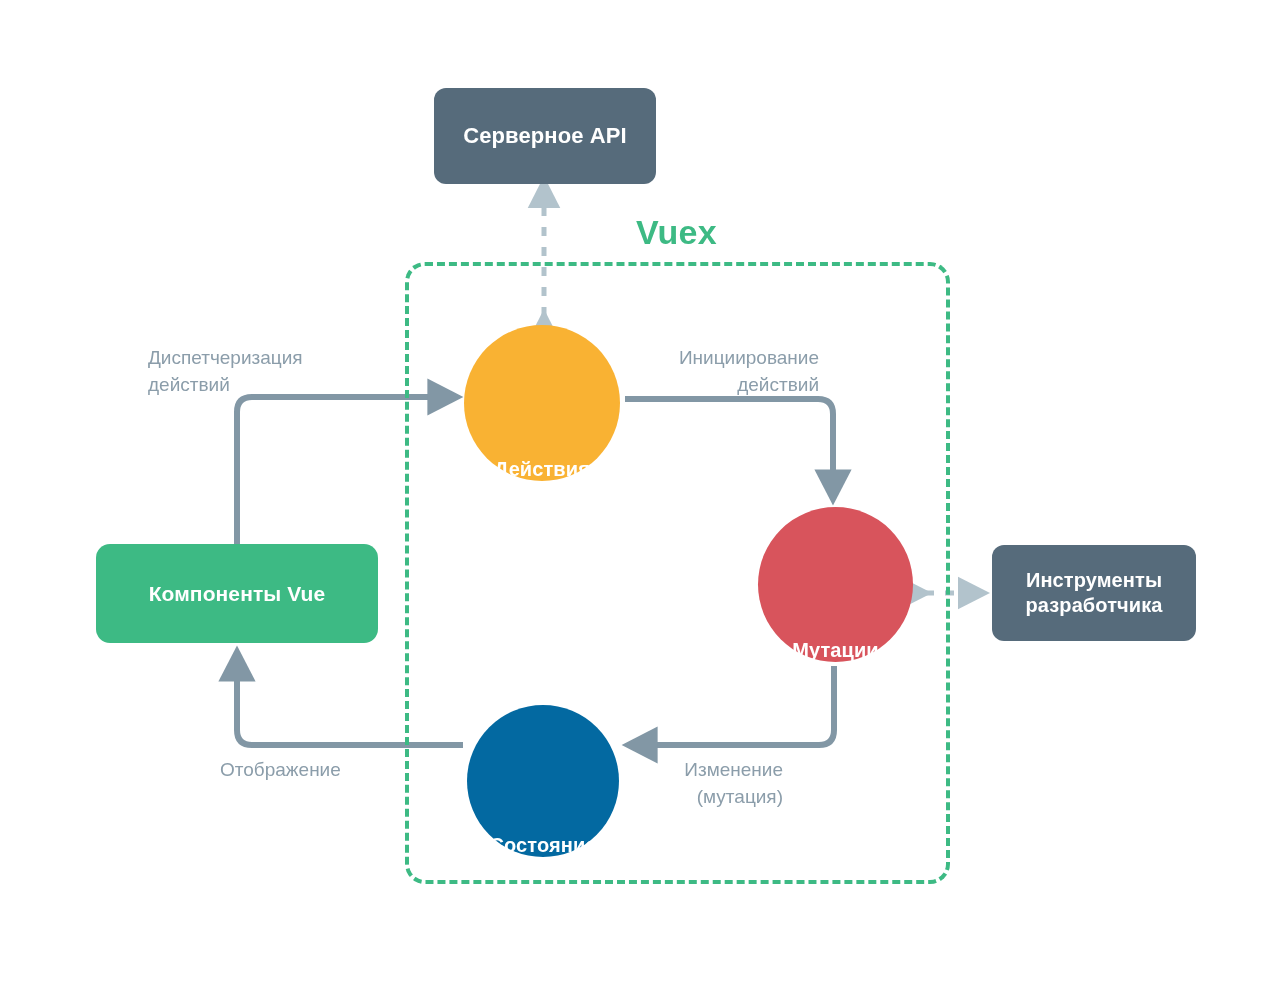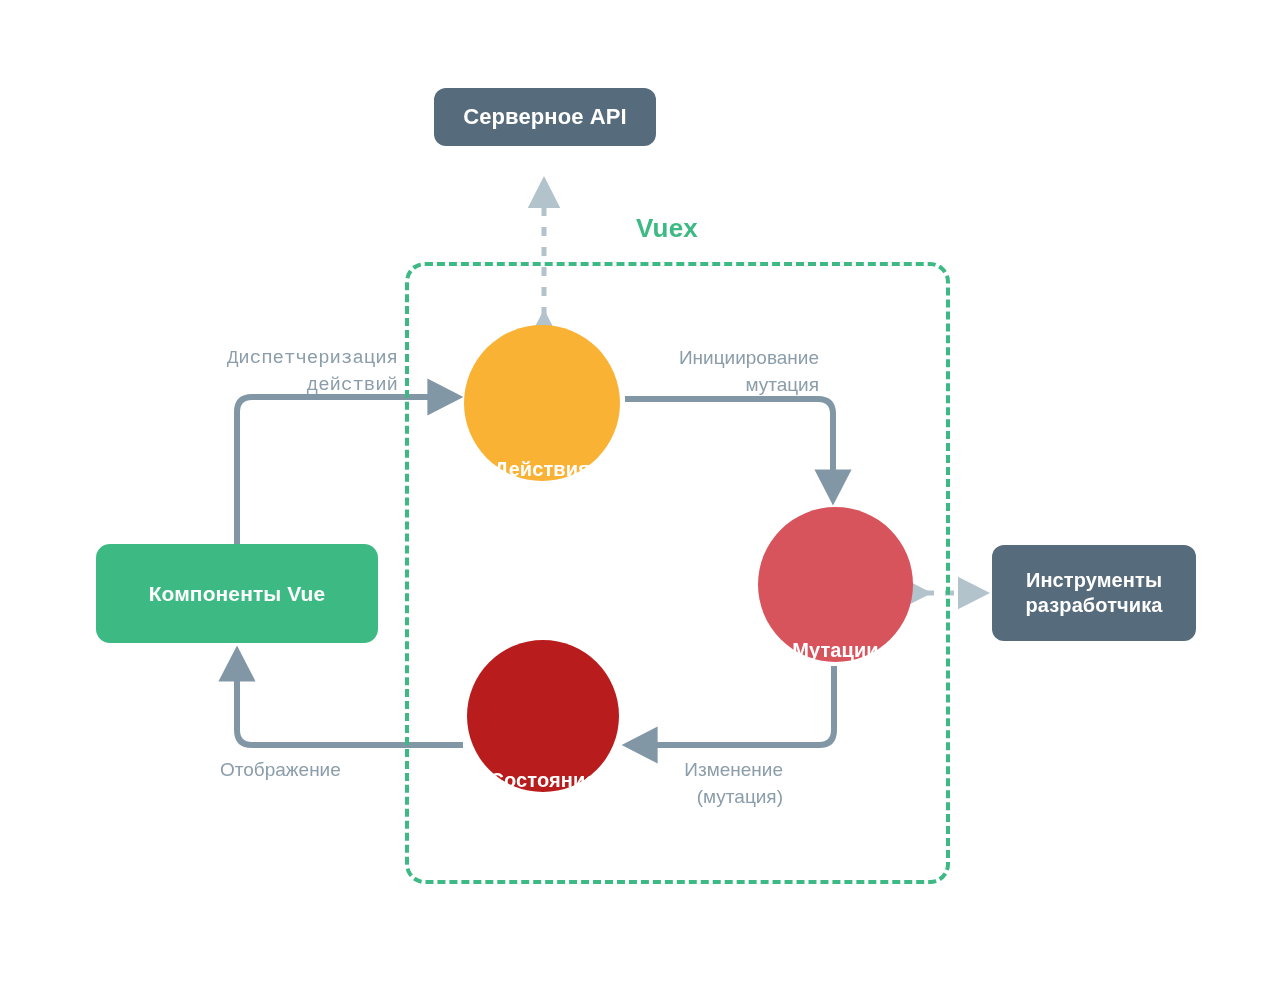--- a/index.html
+++ b/index.html
@@ -43,21 +43,21 @@
   .box {
     border-radius: 12px;
     padding: 6px 14px;
     line-height: 1.2;
   }
   .box.slate { background: #566B7B; }
   .box.green { background: #3DBA84; }
 
   #node-server-api {
     left: 434px; top: 88px;
-    width: 222px; height: 58px;
+    width: 222px; height: 96px;
     font-size: 22px;
   }
   #node-vue-components {
     left: 96px; top: 544px;
     width: 282px; height: 99px;
     font-size: 21px;
     border-radius: 14px;
   }
   #node-devtools {
     left: 992px; top: 545px;
@@ -76,58 +76,56 @@
     left: 464px; top: 325px;
     width: 156px; height: 156px;
     background: #F9B233;
   }
   #node-mutations {
     left: 758px; top: 507px;
     width: 155px; height: 155px;
     background: #D8545C;
   }
   #node-state {
-    left: 467px; top: 640px;
+    left: 467px; top: 705px;
     width: 152px; height: 152px;
-    background: #b91c1c;
+    background: #0369a1;
   }
 
   
   #vuex-container {
     position: absolute;
     left: 405px; top: 262px;
     width: 545px; height: 622px;
     border: 4px dashed #3DBA84;
     border-radius: 20px;
     box-sizing: border-box;
     background: transparent;
   }
   #vuex-title {
     position: absolute;
     left: 636px; top: 213px;
-    font-size: 26px;
+    font-size: 34px;
     font-weight: 700;
     color: #3DBA84;
     letter-spacing: .2px;
   }
 
   
   .edge-label {
     position: absolute;
     color: #8B9DAA;
     font-size: 19px;
     line-height: 1.42;
     font-weight: 400;
     white-space: pre-line;
   }
   #label-dispatch {
     left: 148px; top: 345px;
     width: 250px;
-    text-align: right;
-    font-family: Liberation Mono, monospace;
   }
   #label-commit {
     left: 624px; top: 345px;
     width: 195px;
     text-align: right;
   }
   #label-render {
     left: 220px; top: 757px;
     text-align: left;
   }
@@ -190,20 +188,20 @@
   </div>
 
   <div class="node circle" id="node-state">
     <span>Состояние</span>
   </div>
 
   <div class="edge-label" id="label-dispatch">Диспетчеризация
 действий</div>
 
   <div class="edge-label" id="label-commit">Инициирование
-мутация</div>
+действий</div>
 
   <div class="edge-label" id="label-render">Отображение</div>
 
   <div class="edge-label" id="label-mutate">Изменение
 (мутация)</div>
 
 </div>
 
 </body></html>

